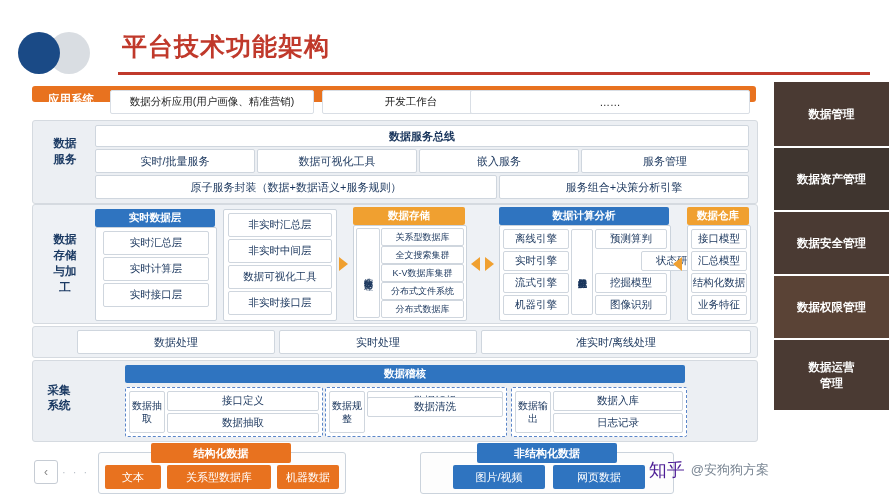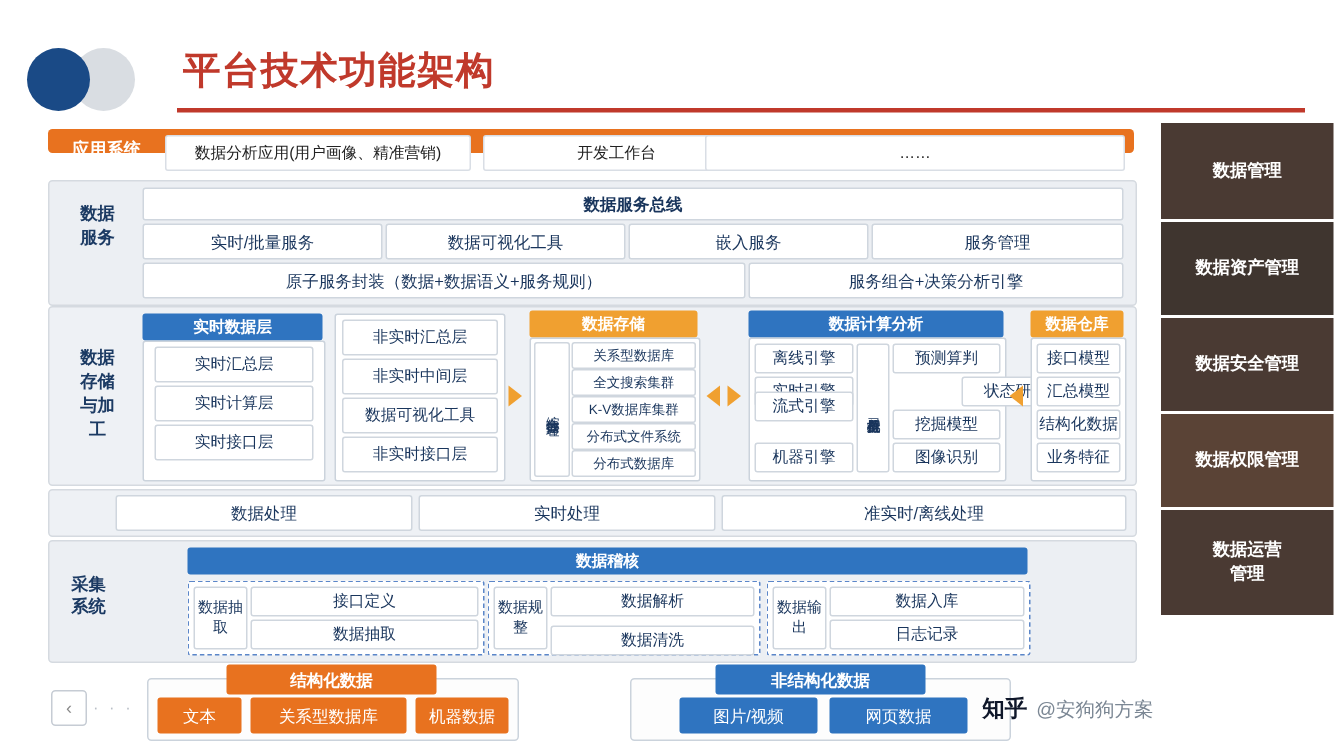--- a/index.html
+++ b/index.html
@@ -49,21 +49,21 @@
 
   
   .rt{position:absolute;right:0;width:115px;display:flex;align-items:center;justify-content:center;color:#fff;font-size:11.5px;font-weight:bold;text-align:center;line-height:16px;}
 
   
   .navbtn{position:absolute;left:34px;bottom:16px;width:22px;height:22px;border:1px solid #c6ccd4;border-radius:3px;background:#fff;color:#888;font-size:12px;display:flex;align-items:center;justify-content:center;}
   .dots{position:absolute;left:62px;bottom:22px;font-size:11px;color:#b9bfc7;letter-spacing:2px;}
   .pgnum{position:absolute;right:8px;bottom:6px;width:22px;height:18px;color:#fff;font-size:11px;display:flex;align-items:center;justify-content:center;}
 
   .wm{position:absolute;right:120px;bottom:18px;display:flex;align-items:center;gap:6px;color:#7b8794;font-size:13px;}
-  .wm .zh{color:#0f172a;font-weight:bold;font-size:15px;}
+  .wm .zh{color:#4c1d95;font-weight:normal;font-size:18px;}
 </style>
 </head>
 <body>
 
 <div class="slide">
 
   <div class="logo-wrap">
     <div class="logo-circle-light"></div>
     <div class="logo-circle-dark"></div>
   </div>
@@ -119,21 +119,21 @@
     <div class="cell" style="left:348px;top:77px;width:81px;height:16px;font-size:9px;">分布式文件系统</div>
     <div class="cell" style="left:348px;top:95px;width:81px;height:16px;font-size:9px;">分布式数据库</div>
 
     <div class="arrow arrow-l" style="left:438px;top:52px;"></div>
     <div class="arrow arrow-r" style="left:452px;top:52px;"></div>
 
     <div class="grp-hd" style="left:466px;top:2px;width:170px;background:#2f74c0;">数据计算分析</div>
     <div class="grp-box" style="left:466px;top:20px;width:170px;height:94px;"></div>
     <div class="cell" style="left:470px;top:24px;width:64px;height:18px;">离线引擎</div>
     <div class="cell" style="left:470px;top:46px;width:64px;height:18px;">实时引擎</div>
-    <div class="cell" style="left:470px;top:56px;width:64px;height:18px;">流式引擎</div>
+    <div class="cell" style="left:470px;top:68px;width:64px;height:18px;">流式引擎</div>
     <div class="cell" style="left:470px;top:90px;width:64px;height:18px;">机器引擎</div>
     <div class="cell" style="left:538px;top:24px;width:20px;height:84px;font-size:9px;writing-mode:vertical-rl;">挖掘分析及机器学习</div>
     <div class="cell" style="left:562px;top:24px;width:70px;height:18px;">预测算判</div>
     <div class="cell" style="left:562px;top:46px;width:70px;height:18px;margin-left:46px;">状态研判</div>
     <div class="cell" style="left:562px;top:68px;width:70px;height:18px;">挖掘模型</div>
     <div class="cell" style="left:562px;top:90px;width:70px;height:18px;">图像识别</div>
 
     <div class="arrow arrow-l" style="left:640px;top:52px;"></div>
 
     <div class="grp-hd" style="left:654px;top:2px;width:62px;background:#f0a030;">数据仓库</div>
@@ -156,21 +156,21 @@
     <div class="grp-hd" style="left:92px;top:4px;width:560px;background:#2f74c0;">数据稽核</div>
 
     <div class="grp-box dash" style="left:92px;top:26px;width:196px;height:48px;"></div>
     <div class="cell" style="left:96px;top:30px;width:34px;height:40px;font-size:10px;line-height:13px;">数据抽取</div>
     <div class="cell" style="left:134px;top:30px;width:150px;height:18px;">接口定义</div>
     <div class="cell" style="left:134px;top:52px;width:150px;height:18px;">数据抽取</div>
 
     <div class="grp-box dash" style="left:292px;top:26px;width:180px;height:48px;"></div>
     <div class="cell" style="left:296px;top:30px;width:34px;height:40px;font-size:10px;line-height:13px;">数据规整</div>
     <div class="cell" style="left:334px;top:30px;width:134px;height:18px;">数据解析</div>
-    <div class="cell" style="left:334px;top:56px;width:134px;height:18px;text-align:right;">数据清洗</div>
+    <div class="cell" style="left:334px;top:36px;width:134px;height:18px;text-align:right;">数据清洗</div>
 
     <div class="grp-box dash" style="left:478px;top:26px;width:174px;height:48px;"></div>
     <div class="cell" style="left:482px;top:30px;width:34px;height:40px;font-size:10px;line-height:13px;">数据输出</div>
     <div class="cell" style="left:520px;top:30px;width:128px;height:18px;">数据入库</div>
     <div class="cell" style="left:520px;top:52px;width:128px;height:18px;">日志记录</div>
   </div>
 
   <div class="bot-wrap" style="left:98px;top:452px;width:246px;height:40px;">
     <div class="bot-hd" style="left:52px;top:-10px;width:140px;background:#e8721f;position:absolute;">结构化数据</div>
     <div class="bot-cell" style="left:6px;top:12px;width:56px;">文本</div>

